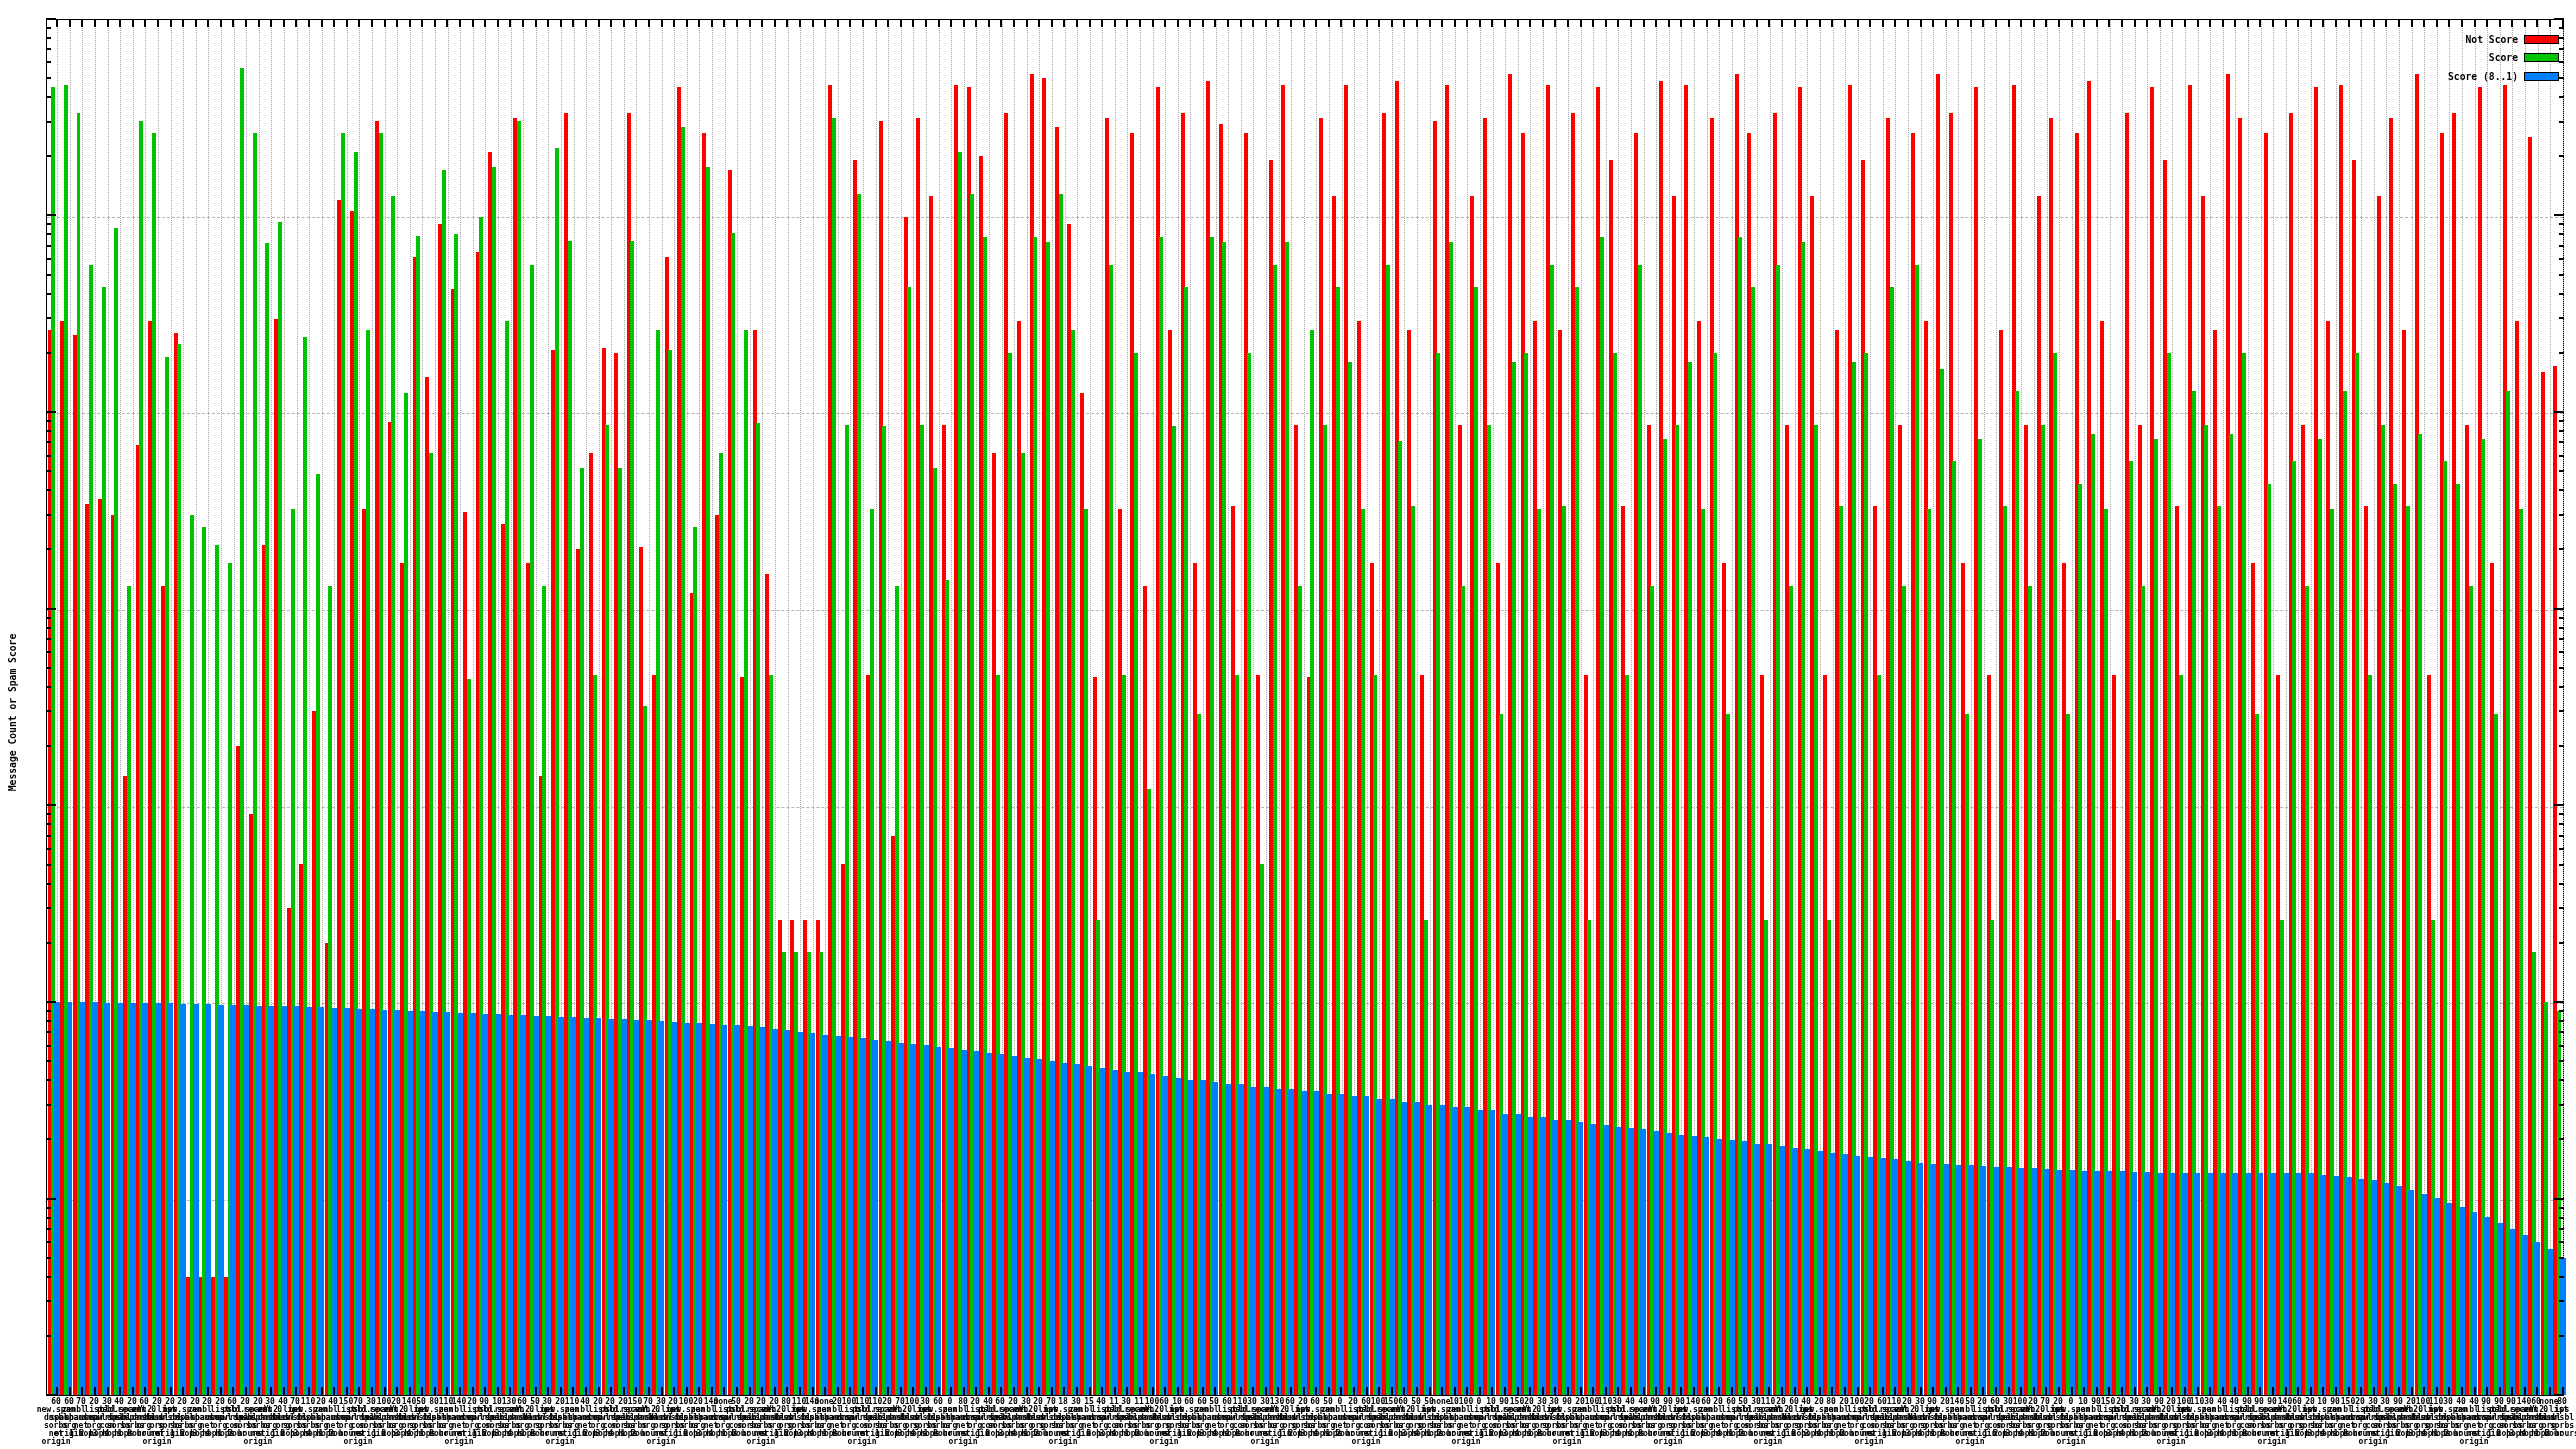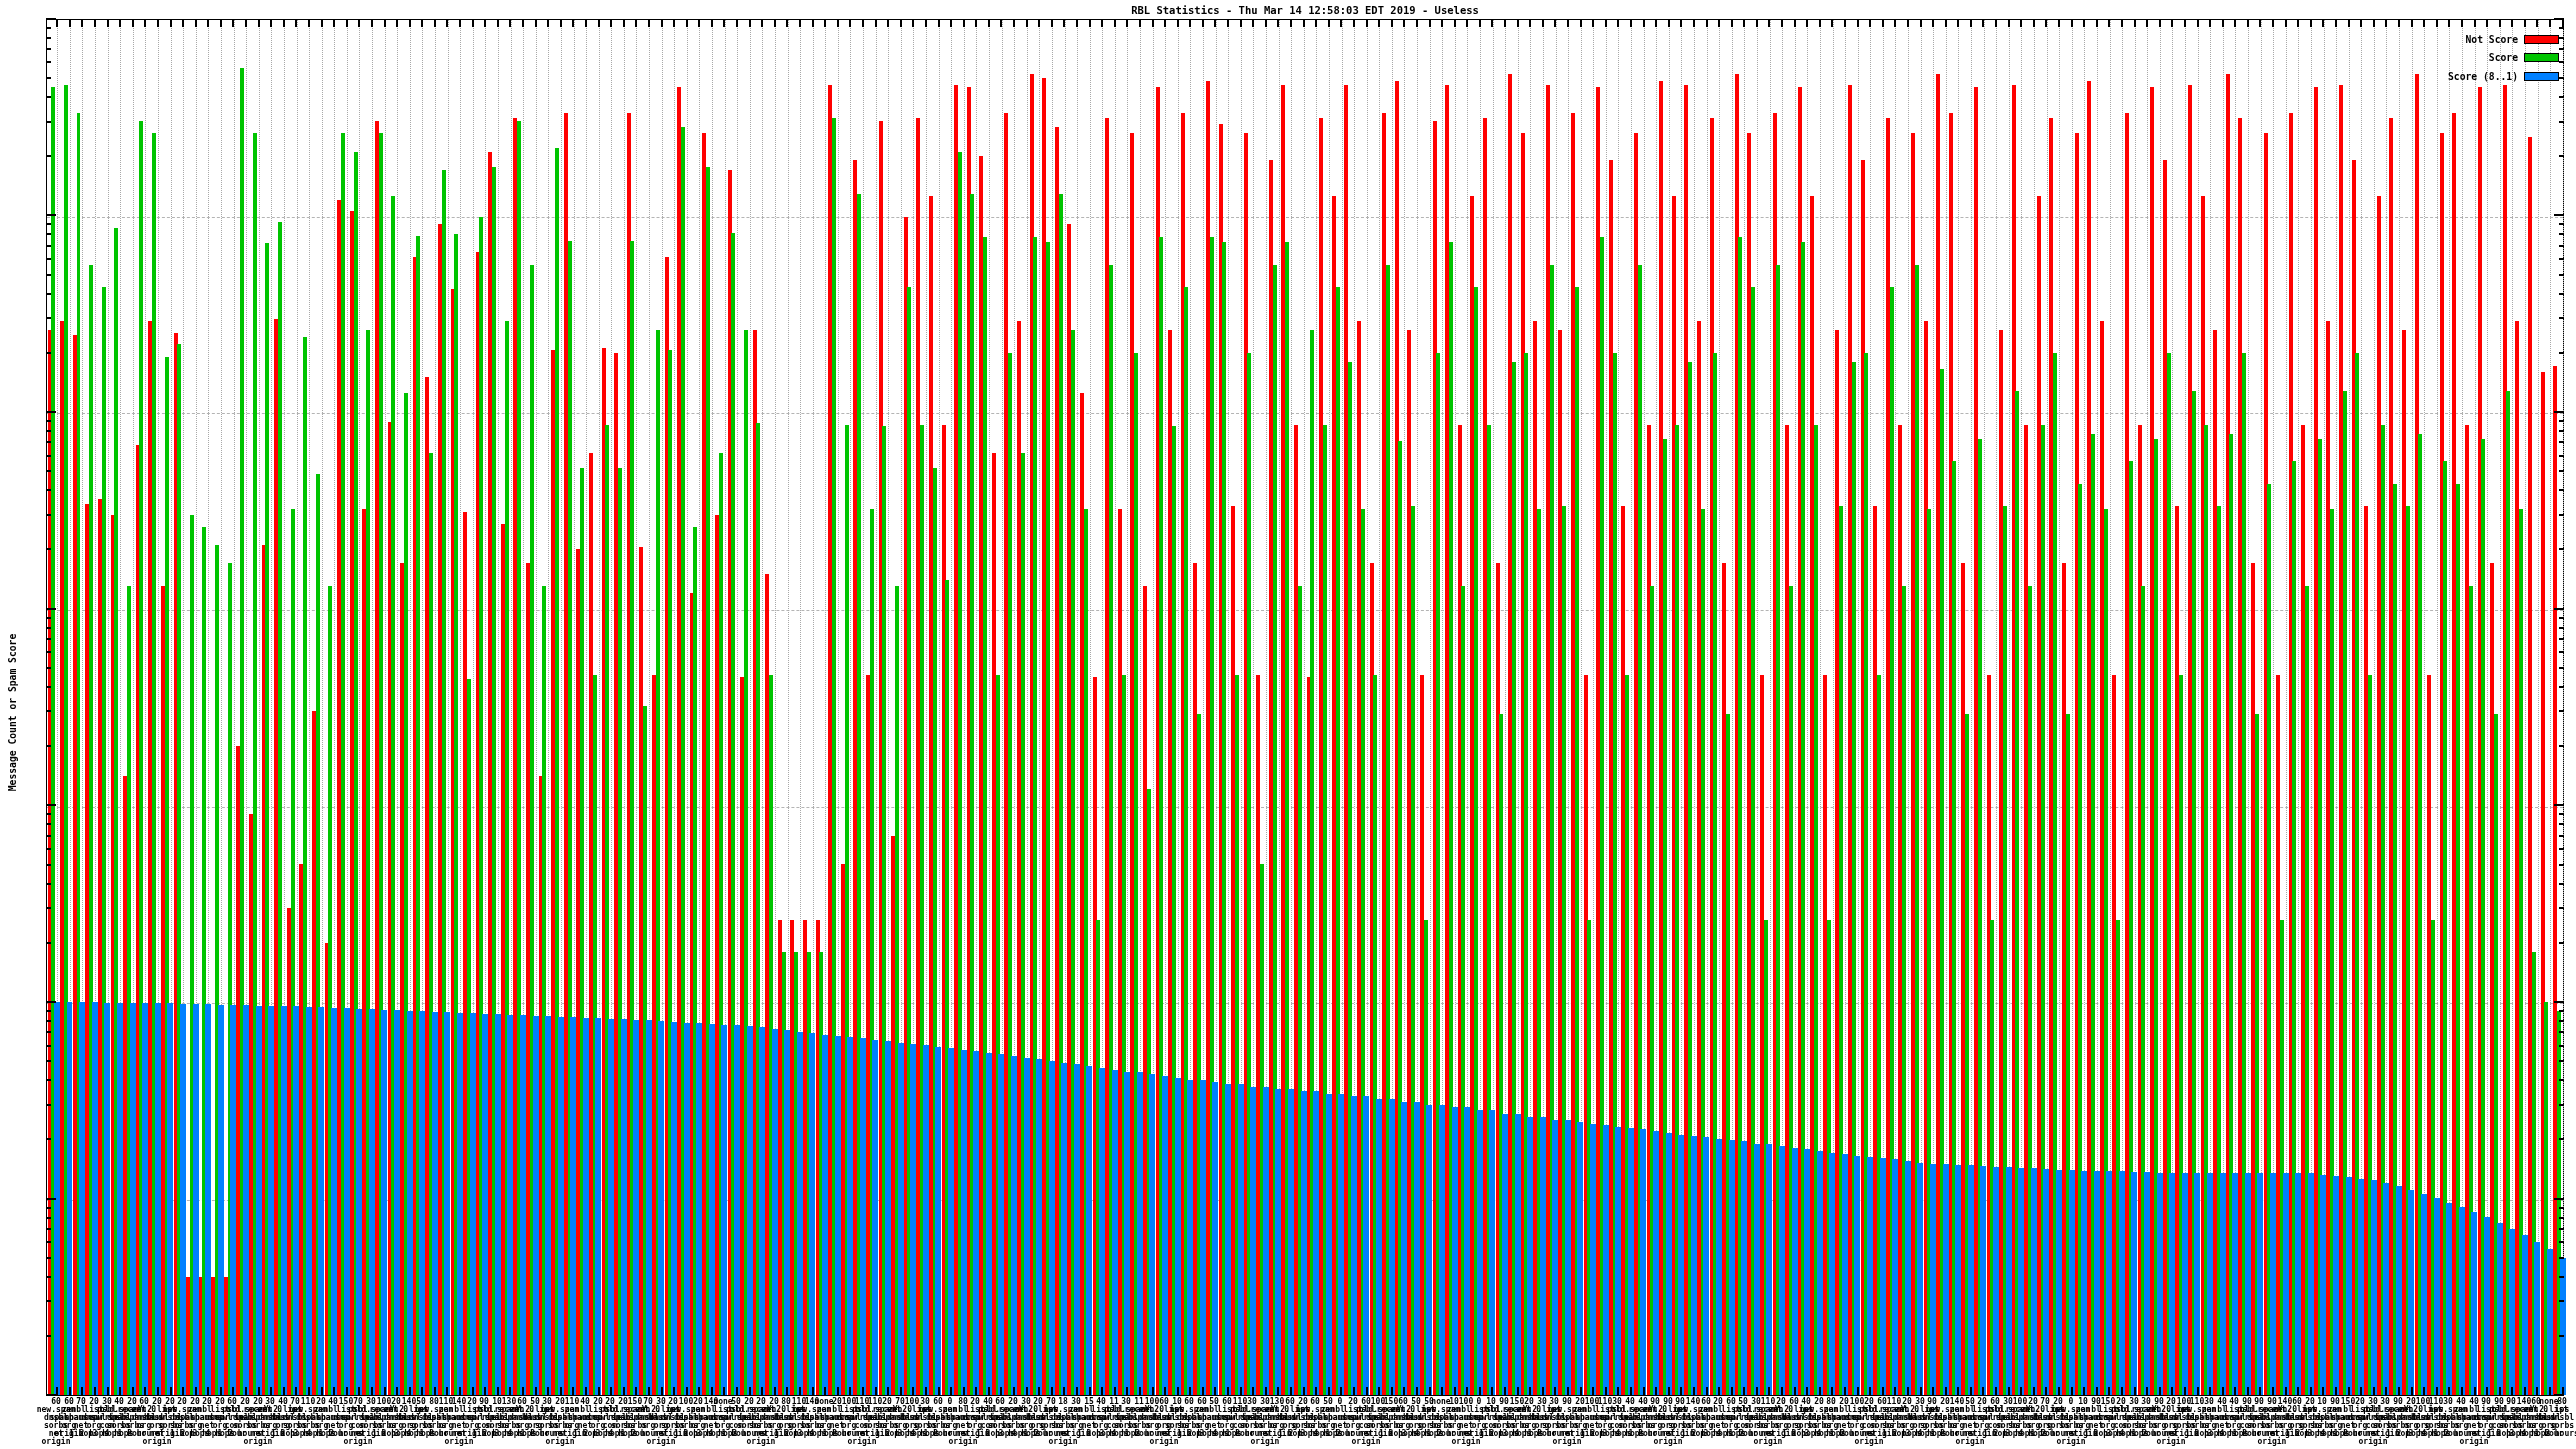--- a/index.html
+++ b/index.html
@@ -17,21 +17,20 @@
   .xlab{position:absolute;transform:translateX(-50%);text-align:center;font-size:8px;line-height:8px;font-weight:bold;white-space:pre;color:#000;z-index:5;}
   #legend{position:absolute;z-index:6;}
   .lrow{position:absolute;height:11.3px;}
   .lrow .ltext{position:absolute;right:58px;width:242px;text-align:right;font-size:9.7px;font-weight:bold;color:#000;top:0;}
   .lrow .lswatch{position:absolute;right:17px;top:0.8px;width:35px;height:9.7px;border:0.8px solid #000;box-sizing:border-box;}
 </style>
 </head>
 <body>
 
 <div id="canvas">
-  <div id="title">RBL Statistics - Thu Mar 14 12:58:03 EDT 2019 - Useless</div>
   <div id="ytitle">Message Count or Spam Score</div>
   <div id="plot">
       <div class="hgrid" style="top: 197px;"></div>
       <div class="hgrid" style="top: 393px;"></div>
       <div class="hgrid" style="top: 590px;"></div>
       <div class="hgrid" style="top: 787px;"></div>
       <div class="hgrid" style="top: 983px;"></div>
       <div class="hgrid" style="top: 1180px;"></div>
       <div class="vgrid" style="left: 10.3px;"></div>
       <div class="bar red" style="left: 0.6px; width: 3.7px; height: 1065px; background: rgb(255, 0, 0);"></div>

